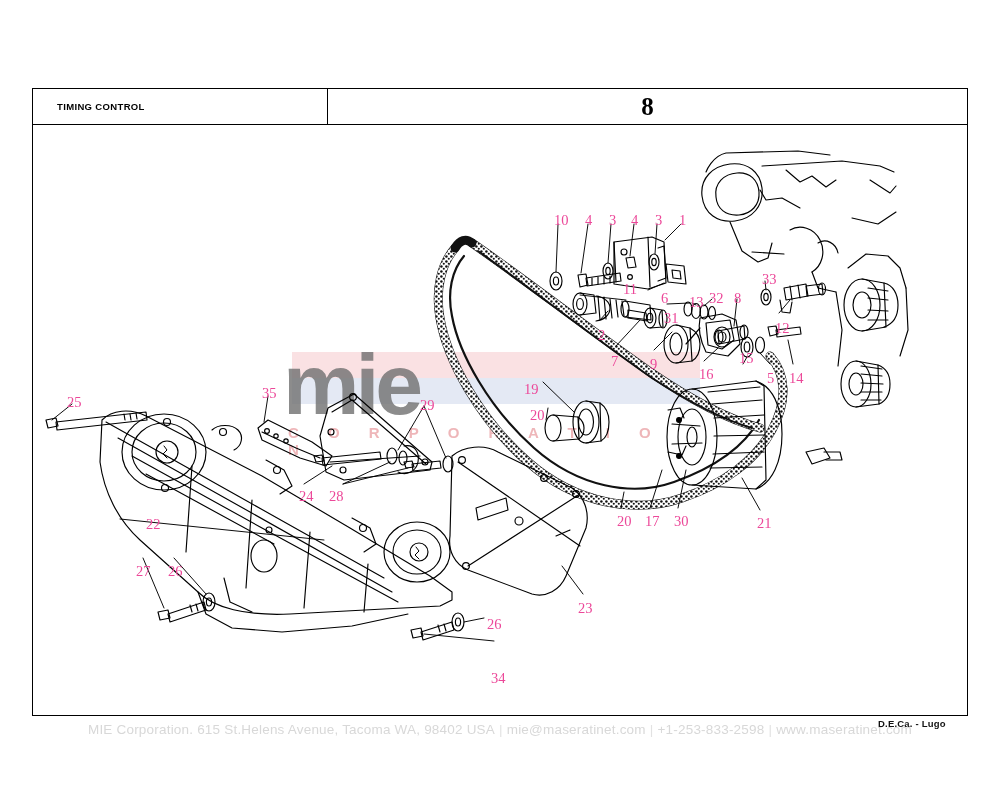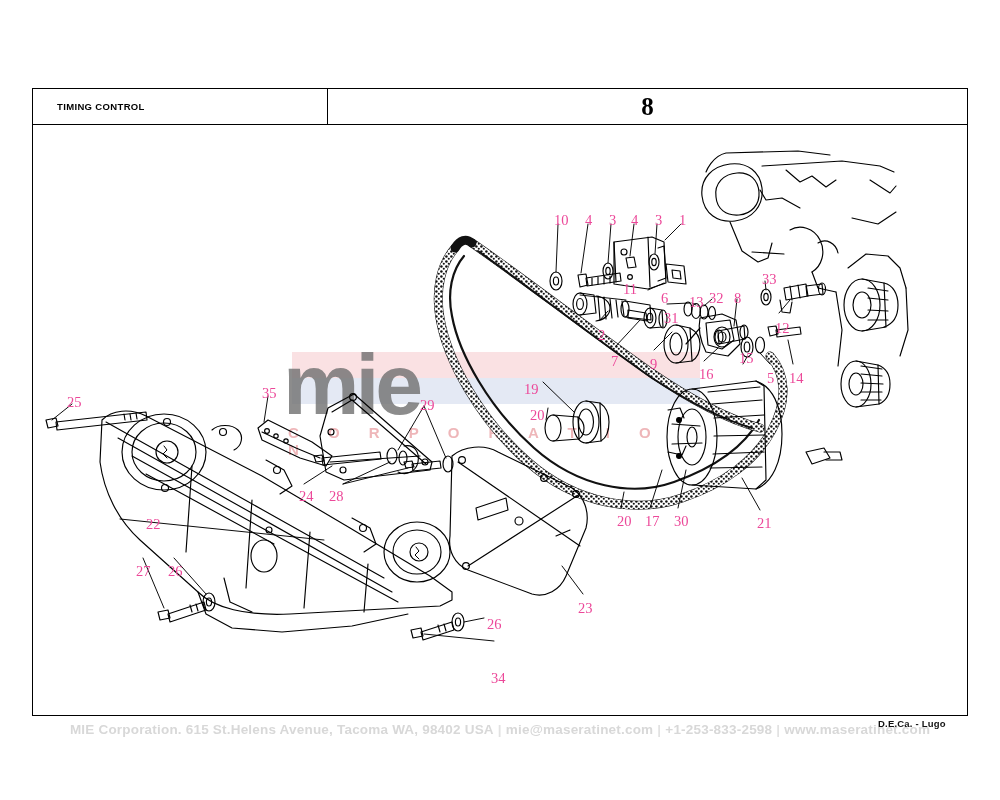--- a/index.html
+++ b/index.html
@@ -53,21 +53,21 @@
                 background:#c3cfe6;opacity:.45;}
 
   
   .cn{position:absolute;font-family:Liberation Serif, serif;font-size:14.5px;
       color:#ec4899;white-space:nowrap;line-height:1;}
 
   
   #footer{position:absolute;left:0;top:714px;width:1000px;height:30px;
           display:flex;align-items:center;justify-content:center;
           font-size:13.5px;color:#d8d8d8;letter-spacing:.2px;}
-  #footer span{margin:0 2px;font-weight:bold;}
+  #footer span{margin:0 2px;}
   .fsep{color:#e2e2e2;margin:0 9px;}
   #deca{position:absolute;left:878px;top:718px;font-size:9.5px;font-weight:bold;
         color:#111;letter-spacing:.2px;}
 </style>
 </head>
 <body>
 
 <div id="sheet">
 
   <div id="wm-band-red"></div>

